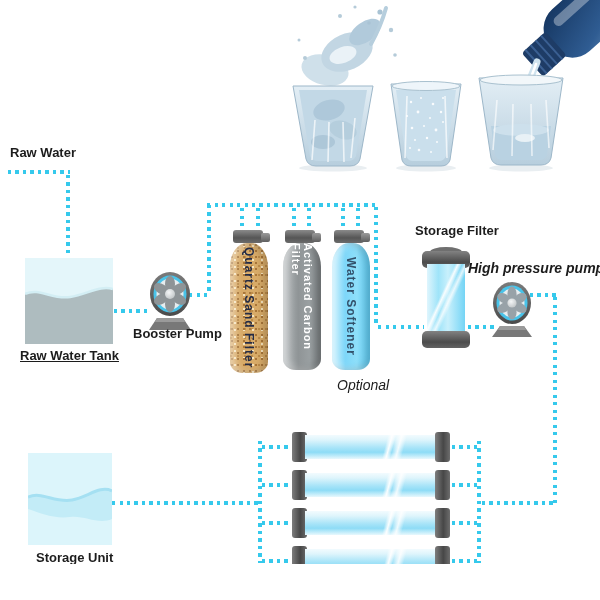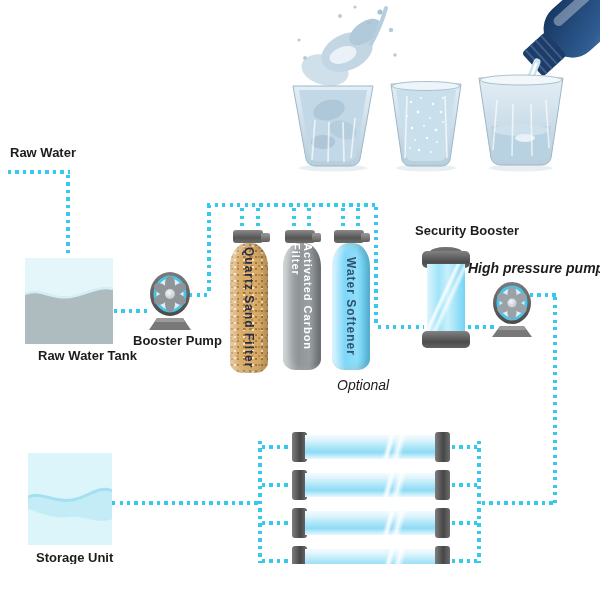--- a/index.html
+++ b/index.html
@@ -174,21 +174,21 @@
 
   <div class="lbl" style="left:10px;top:145px;">Raw Water</div>
 
   <div class="tank" style="left:25px;top:258px;">
     <svg width="88" height="86" viewBox="0 0 88 86">
       <rect width="88" height="86" fill="#e4f6fa"></rect>
       <path d="M0,36 C14,29 27,42 45,39 C63,36 75,27 88,31 L88,86 L0,86 Z" fill="#aebcbf"></path>
       <path d="M0,36 C14,29 27,42 45,39 C63,36 75,27 88,31" stroke="#d3eef4" stroke-width="2.5" fill="none"></path>
     </svg>
   </div>
-  <div class="lbl" style="left:38px;top:348px;">Raw Water Tank</div>
+  <div class="lbl" style="left:20px;top:348px;text-decoration:underline;">Raw Water Tank</div>
 
   <svg style="position:absolute;left:142px;top:266px;" width="56" height="66" viewBox="0 0 56 66">
     <defs>
       <radialGradient id="hub-b" cx=".4" cy=".35" r=".8">
         <stop offset="0" stop-color="#f4f6f7"></stop>
           <stop offset="1" stop-color="#b9bec0"></stop>
       </radialGradient>
       <linearGradient id="ring-b" x1="0" y1="0" x2="0" y2="1">
         <stop offset="0" stop-color="#7b7b7b"></stop>
           <stop offset="1" stop-color="#4a4a4a"></stop>
@@ -202,42 +202,42 @@
     <g fill="#8e9497">
       <ellipse cx="28" cy="18" rx="5" ry="8"></ellipse>
       <ellipse cx="28" cy="18" rx="5" ry="8" transform="rotate(60 28 28)"></ellipse>
       <ellipse cx="28" cy="18" rx="5" ry="8" transform="rotate(120 28 28)"></ellipse>
       <ellipse cx="28" cy="18" rx="5" ry="8" transform="rotate(180 28 28)"></ellipse>
       <ellipse cx="28" cy="18" rx="5" ry="8" transform="rotate(240 28 28)"></ellipse>
       <ellipse cx="28" cy="18" rx="5" ry="8" transform="rotate(300 28 28)"></ellipse>
     </g>
     <circle cx="28" cy="28" r="5" fill="url(#hub-b)"></circle>
   </svg>
-  <div class="lbl" style="left:133px;top:333px;">Booster Pump</div>
+  <div class="lbl" style="left:133px;top:326px;">Booster Pump</div>
 
   <div class="cap" style="left:233px;top:230px;"></div>
   <div class="capknob" style="left:261px;top:233px;"></div>
   <div class="bottle sand" style="left:230px;top:243px;">
     <div class="vtext">Quartz Sand Filter</div>
   </div>
 
   <div class="cap" style="left:285px;top:230px;"></div>
   <div class="capknob" style="left:312px;top:233px;"></div>
   <div class="bottle carbon" style="left:283px;top:243px;height:127px;">
     <div class="vtext" style="font-size:11px;">Activated Carbon Filter</div>
   </div>
 
   <div class="cap" style="left:334px;top:230px;"></div>
   <div class="capknob" style="left:361px;top:233px;"></div>
   <div class="bottle soft" style="left:332px;top:243px;height:127px;">
     <div class="vtext">Water Softener</div>
   </div>
   <div class="lbl it" style="left:337px;top:377px;font-weight:normal;">Optional</div>
 
-  <div class="lbl" style="left:415px;top:223px;">Security Booster</div>
+  <div class="lbl" style="left:415px;top:223px;">Storage Filter</div>
   <div class="secdome"></div>
   <div class="seccap" style="top:251px;"></div>
   <div class="secbody"></div>
   <div class="seccap" style="top:331px;"></div>
 
   <div class="lbl it" style="left:468px;top:260px;">High pressure pump</div>
   <svg style="position:absolute;left:486px;top:277px;" width="52" height="62" viewBox="0 0 52 62">
     <defs>
       <radialGradient id="hub-h" cx=".4" cy=".35" r=".8">
         <stop offset="0" stop-color="#f4f6f7"></stop>

